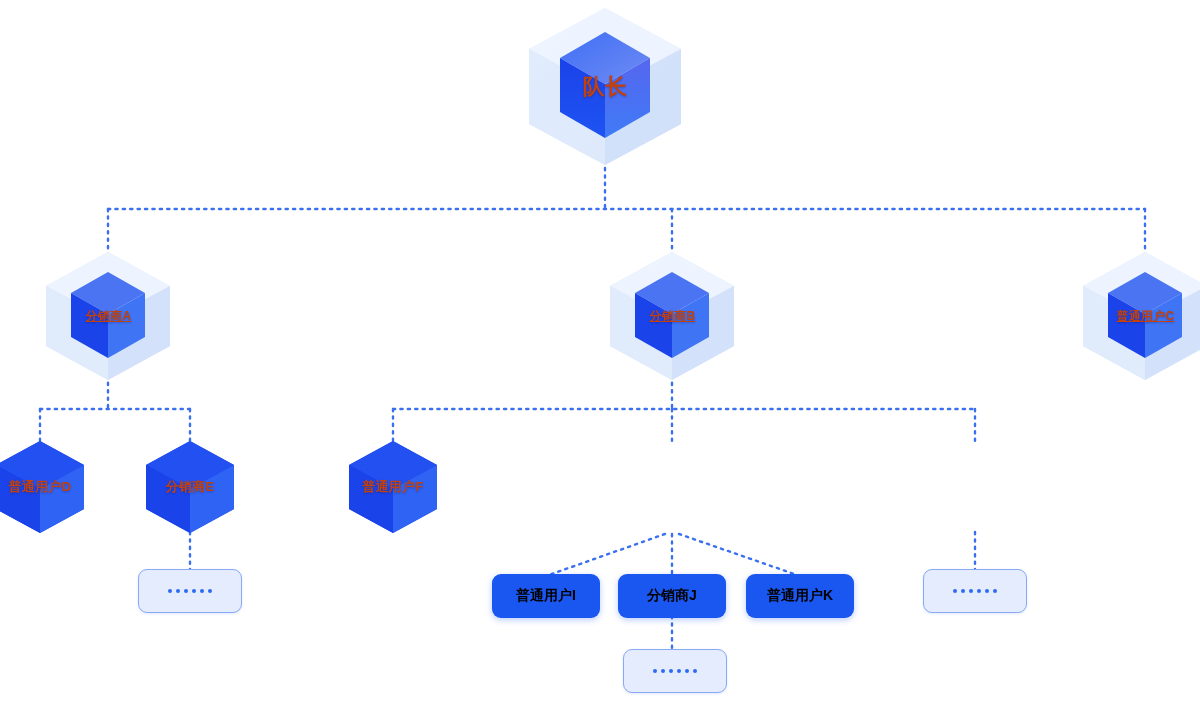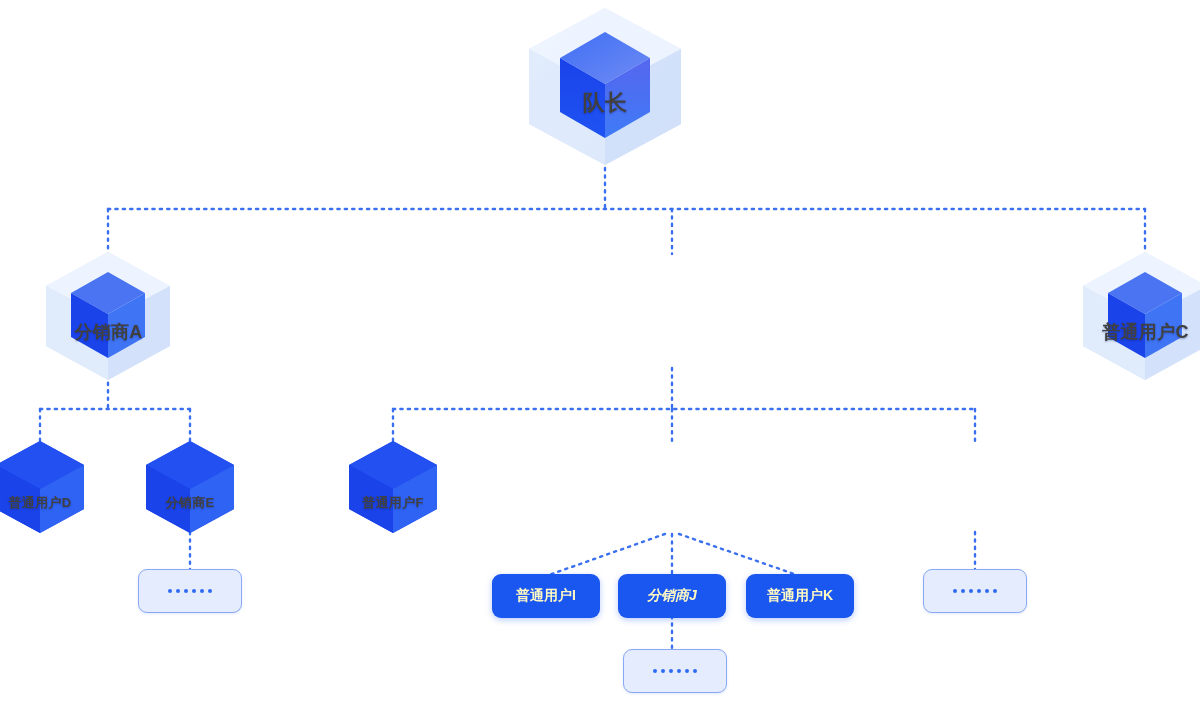--- a/index.html
+++ b/index.html
@@ -14,40 +14,40 @@
   #stage{position:relative;width:1200px;height:702px;overflow:hidden;}
 
   
   #links{position:absolute;left:0;top:0;width:1200px;height:702px;}
 
   
   .node{position:absolute;}
   .hexwrap{position:absolute;left:0;top:0;width:100%;height:100%;}
 
   .node .label{
-    position:absolute;left:0;top:16px;width:100%;height:100%;
+    position:absolute;left:0;top:0;width:100%;height:100%;
     display:flex;align-items:center;justify-content:center;
-    color:#404040;font-weight:bold;
+    color:#c2410c;font-weight:bold;
     letter-spacing:.3px;
     white-space:nowrap;
     pointer-events:none;
     text-shadow:0 1px 2px rgba(10,30,120,.35);
   }
 
   .node.lg .label{font-size:22px;}
-  .node.md .label{font-size:18px;}
+  .node.md .label{font-size:12px;text-decoration:underline;}
   .node.sm .label{font-size:13px;}
 
   
   .card{
     position:absolute;
     display:flex;align-items:center;justify-content:center;
     border-radius:9px;
     font-size:14px;font-weight:bold;
-    color:#fef9c3;
+    color:#000000;
     white-space:nowrap;
     box-sizing:border-box;
   }
   .card.solid{
     background:#1a56f0;
     box-shadow:0 2px 6px rgba(26,86,240,.30);
   }
   .card.ghost{
     background:#e4ecfd;
     border:1.5px solid #8aa9f4;
@@ -140,20 +140,36 @@
       </g>
       <g>
         <polygon points="68,22 105,43 68,64 31,43" fill="#4a74f2"></polygon>
         <polygon points="31,43 68,64 68,108 31,87" fill="#1a43ea"></polygon>
         <polygon points="105,43 105,87 68,108 68,64" fill="#3f74f4"></polygon>
       </g>
     </svg>
     <div class="label">分销商A</div>
   </div>
 
+  <div class="node md" style="left:604px;top:250px;width:137px;height:132px;">
+    <svg class="hexwrap" viewBox="0 0 137 132" xmlns="http://www.w3.org/2000/svg">
+      <g>
+        <polygon points="68,2 130,36 130,96 68,130 6,96 6,36" fill="#dce9fb"></polygon>
+        <polygon points="68,2 130,36 68,69 6,36" fill="#edf4ff"></polygon>
+        <polygon points="6,36 68,69 68,130 6,96" fill="#e0ebfc"></polygon>
+        <polygon points="130,36 130,96 68,130 68,69" fill="#d3e2fa"></polygon>
+      </g>
+      <g>
+        <polygon points="68,22 105,43 68,64 31,43" fill="#4a74f2"></polygon>
+        <polygon points="31,43 68,64 68,108 31,87" fill="#1a43ea"></polygon>
+        <polygon points="105,43 105,87 68,108 68,64" fill="#3f74f4"></polygon>
+      </g>
+    </svg>
+    <div class="label">分销商B</div>
+  </div>
 
   <div class="node md" style="left:1077px;top:250px;width:137px;height:132px;">
     <svg class="hexwrap" viewBox="0 0 137 132" xmlns="http://www.w3.org/2000/svg">
       <g>
         <polygon points="68,2 130,36 130,96 68,130 6,96 6,36" fill="#dce9fb"></polygon>
         <polygon points="68,2 130,36 68,69 6,36" fill="#edf4ff"></polygon>
         <polygon points="6,36 68,69 68,130 6,96" fill="#e0ebfc"></polygon>
         <polygon points="130,36 130,96 68,130 68,69" fill="#d3e2fa"></polygon>
       </g>
       <g>
@@ -193,21 +209,21 @@
       <polygon points="5,25 49,49 49,93 5,69" fill="#1a43ea"></polygon>
     </svg>
     <div class="label">分销商E</div>
   </div>
 
 
 
   <div class="card solid" style="left:492px;top:574px;width:108px;height:44px;">
     <span>普通用户I</span>
   </div>
-  <div class="card solid" style="left:618px;top:574px;width:108px;height:44px;font-style:italic;">
+  <div class="card solid" style="left:618px;top:574px;width:108px;height:44px;">
     <span>分销商J</span>
   </div>
   <div class="card solid" style="left:746px;top:574px;width:108px;height:44px;text-align:center;">
     <span>普通用户K</span>
   </div>
 
   <div class="card ghost" style="left:138px;top:569px;width:104px;height:44px;">
     <span class="dots">
         <i></i>
         <i></i>

